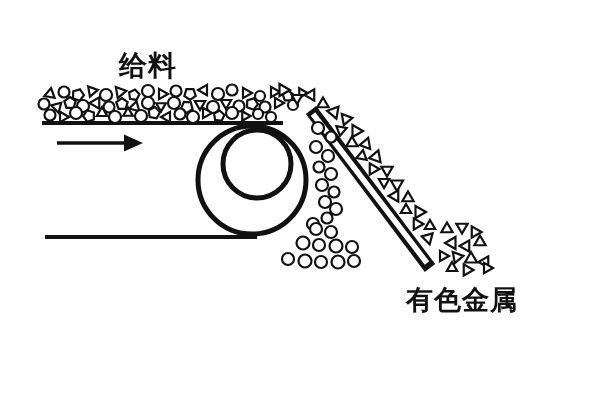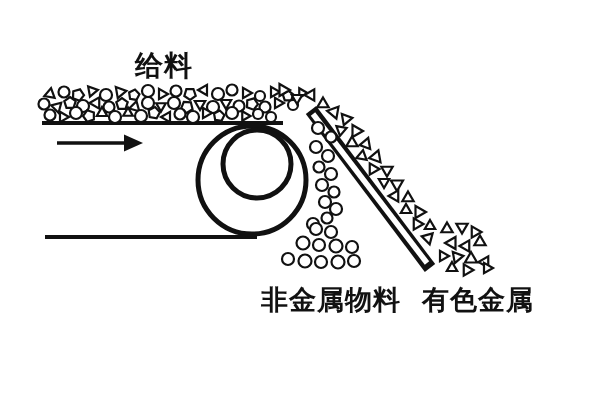--- a/index.html
+++ b/index.html
@@ -3,21 +3,21 @@
 <meta charset="utf-8">
 <style>
   html,body{margin:0;padding:0;background:#ffffff;}
   .canvas{
     position:relative;width:600px;height:400px;background:#ffffff;overflow:hidden;
     font-family:"Liberation Sans","DejaVu Sans",sans-serif;
   }
   .canvas svg{position:absolute;left:0;top:0;}
   .lbl{
     position:absolute;color:#111;font-weight:bold;white-space:nowrap;
-    letter-spacing:1px;line-height:1;margin-left:16px;
+    letter-spacing:1px;line-height:1;
   }
   .lbl-feed{left:119px;top:52px;font-size:28px;}
   .lbl-nonmetal{left:245px;top:287px;font-size:27px;}
   .lbl-nonferrous{left:406px;top:287px;font-size:27px;}
 </style>
 </head>
 <body>
 
 <div class="canvas">
   <svg width="600" height="400" viewBox="0 0 600 400">
@@ -156,15 +156,14 @@
         <polygon points="0.00,-6.00 5.20,3.00 -5.20,3.00" transform="translate(443,256) rotate(90)" stroke="#111111" stroke-width="2.2" fill="#ffffff"></polygon>
         <polygon points="0.00,-6.50 5.63,3.25 -5.63,3.25" transform="translate(457,257) rotate(200)" stroke="#111111" stroke-width="2.2" fill="#ffffff"></polygon>
         <polygon points="0.00,-7.00 6.06,3.50 -6.06,3.50" transform="translate(471,259) rotate(0)" stroke="#111111" stroke-width="2.2" fill="#ffffff"></polygon>
         <polygon points="0.00,-6.50 5.63,3.25 -5.63,3.25" transform="translate(485,262) rotate(270)" stroke="#111111" stroke-width="2.2" fill="#ffffff"></polygon>
         <polygon points="0.00,-6.00 5.20,3.00 -5.20,3.00" transform="translate(452,268) rotate(0)" stroke="#111111" stroke-width="2.2" fill="#ffffff"></polygon>
         <polygon points="0.00,-6.50 5.63,3.25 -5.63,3.25" transform="translate(467,270) rotate(90)" stroke="#111111" stroke-width="2.2" fill="#ffffff"></polygon>
         <polygon points="0.00,-6.00 5.20,3.00 -5.20,3.00" transform="translate(487,268) rotate(90)" stroke="#111111" stroke-width="2.2" fill="#ffffff"></polygon>
       </g>
     </svg>
   <div class="lbl lbl-feed">给料</div>
-  <div class="lbl lbl-nonmetal">非金属物料</div>
   <div class="lbl lbl-nonferrous">有色金属</div>
 </div>
 
 </body></html>

